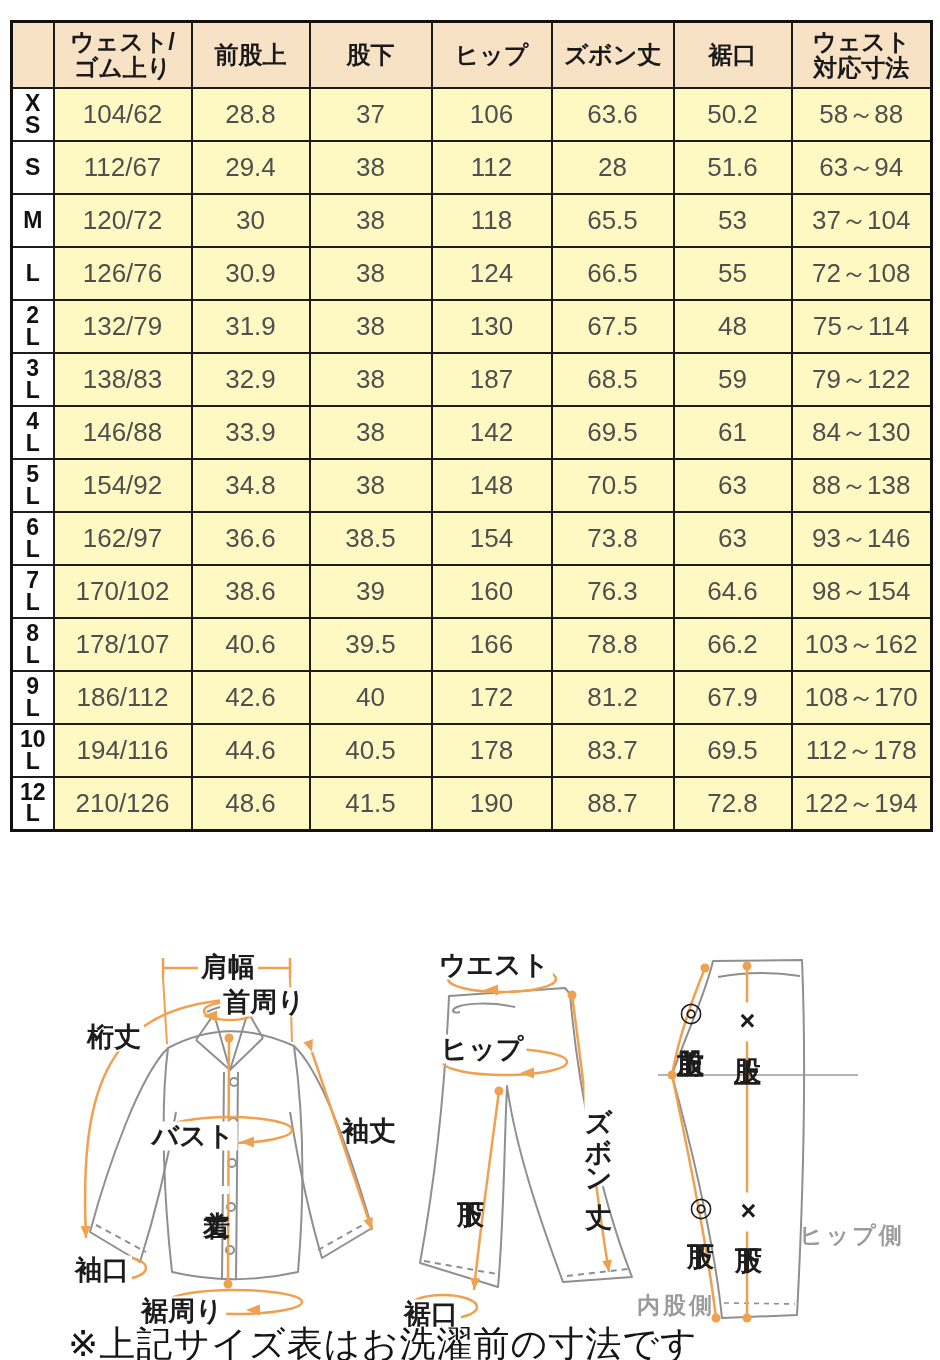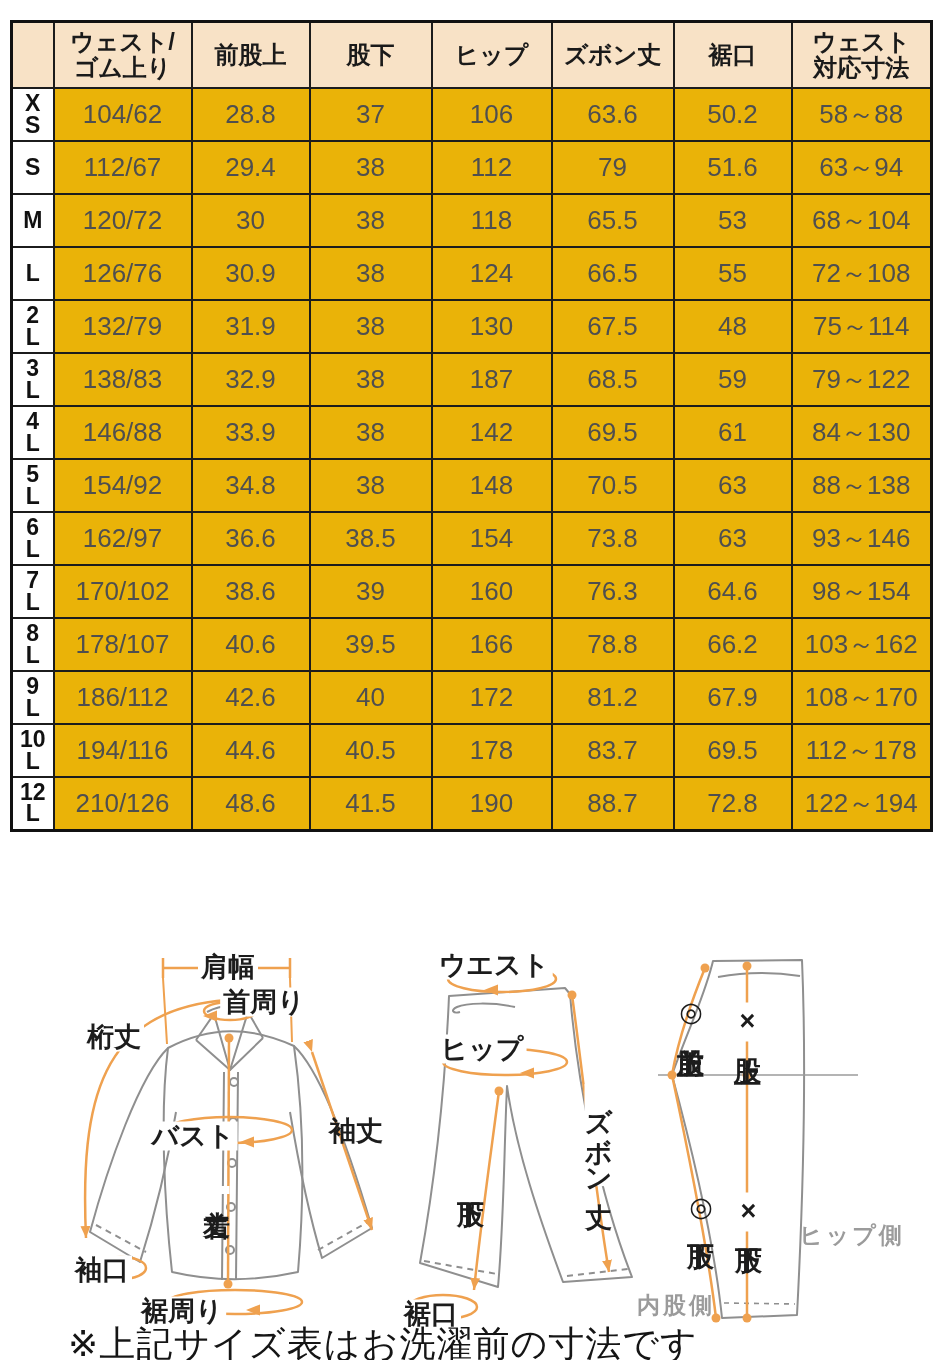--- a/index.html
+++ b/index.html
@@ -3,21 +3,21 @@
 <meta charset="utf-8">
 <style>
   html,body { margin:0; padding:0; background:#fff; }
   .page {
     position:relative; width:940px; height:1360px; background:#fff; overflow:hidden;
     font-family:"Liberation Sans","DejaVu Sans",sans-serif;
   }
   
   .size-table {
     position:absolute; left:10px; top:20px; width:920px;
-    border-collapse:collapse; table-layout:fixed; background:#eab308;
+    border-collapse:collapse; table-layout:fixed; background:#fef9c3;
     border:3px solid #111;
   }
   .size-table th, .size-table td {
     border:2px solid #1c1c1c; text-align:center; vertical-align:middle; padding:0;
   }
   .size-table thead th {
     background:#f8e2c6; color:#1a1a1a; font-size:24px; font-weight:600;
     white-space:pre-line; line-height:1.1; height:64px;
   }
   .size-table tbody tr { height:53px; }
@@ -82,33 +82,33 @@
           <td>63.6</td>
           <td>50.2</td>
           <td>58～88</td>
         </tr>
         <tr>
           <th class="size-cell">S</th>
           <td>112/67</td>
           <td>29.4</td>
           <td>38</td>
           <td>112</td>
-          <td>79</td>
+          <td>28</td>
           <td>51.6</td>
           <td>63～94</td>
         </tr>
         <tr>
           <th class="size-cell">M</th>
           <td>120/72</td>
           <td>30</td>
           <td>38</td>
           <td>118</td>
           <td>65.5</td>
           <td>53</td>
-          <td>68～104</td>
+          <td>37～104</td>
         </tr>
         <tr>
           <th class="size-cell">L</th>
           <td>126/76</td>
           <td>30.9</td>
           <td>38</td>
           <td>124</td>
           <td>66.5</td>
           <td>55</td>
           <td>72～108</td>
@@ -318,21 +318,21 @@
         <circle cx="716" cy="1318" r="4.5"></circle>
         <circle cx="747" cy="1318" r="4.5"></circle>
       </g>
     </g>
   </svg>
 
   <span class="dlabel bg" style="left:228px;top:967px">肩幅</span>
   <span class="dlabel bg" style="left:264px;top:1002px">首周り</span>
   <span class="dlabel bg" style="left:114px;top:1037px">桁丈</span>
   <span class="dlabel bg" style="left:193px;top:1136px">バスト</span>
-  <span class="dlabel" style="left:356px;top:1131px">袖丈</span>
+  <span class="dlabel" style="left:369px;top:1131px">袖丈</span>
   <span class="dlabel v bg" style="left:216px;top:1190px">着丈</span>
   <span class="dlabel bg" style="left:102px;top:1270px">袖口</span>
   <span class="dlabel bg" style="left:182px;top:1311px">裾周り</span>
 
   <span class="dlabel bg" style="left:494px;top:965px">ウエスト</span>
   <span class="dlabel bg" style="left:482px;top:1049px">ヒップ</span>
   <span class="dlabel v bg" style="left:598px;top:1135px">ズボン丈</span>
   <span class="dlabel v bg" style="left:470px;top:1182px">股下</span>
   <span class="dlabel bg" style="left:431px;top:1314px">裾口</span>
 

